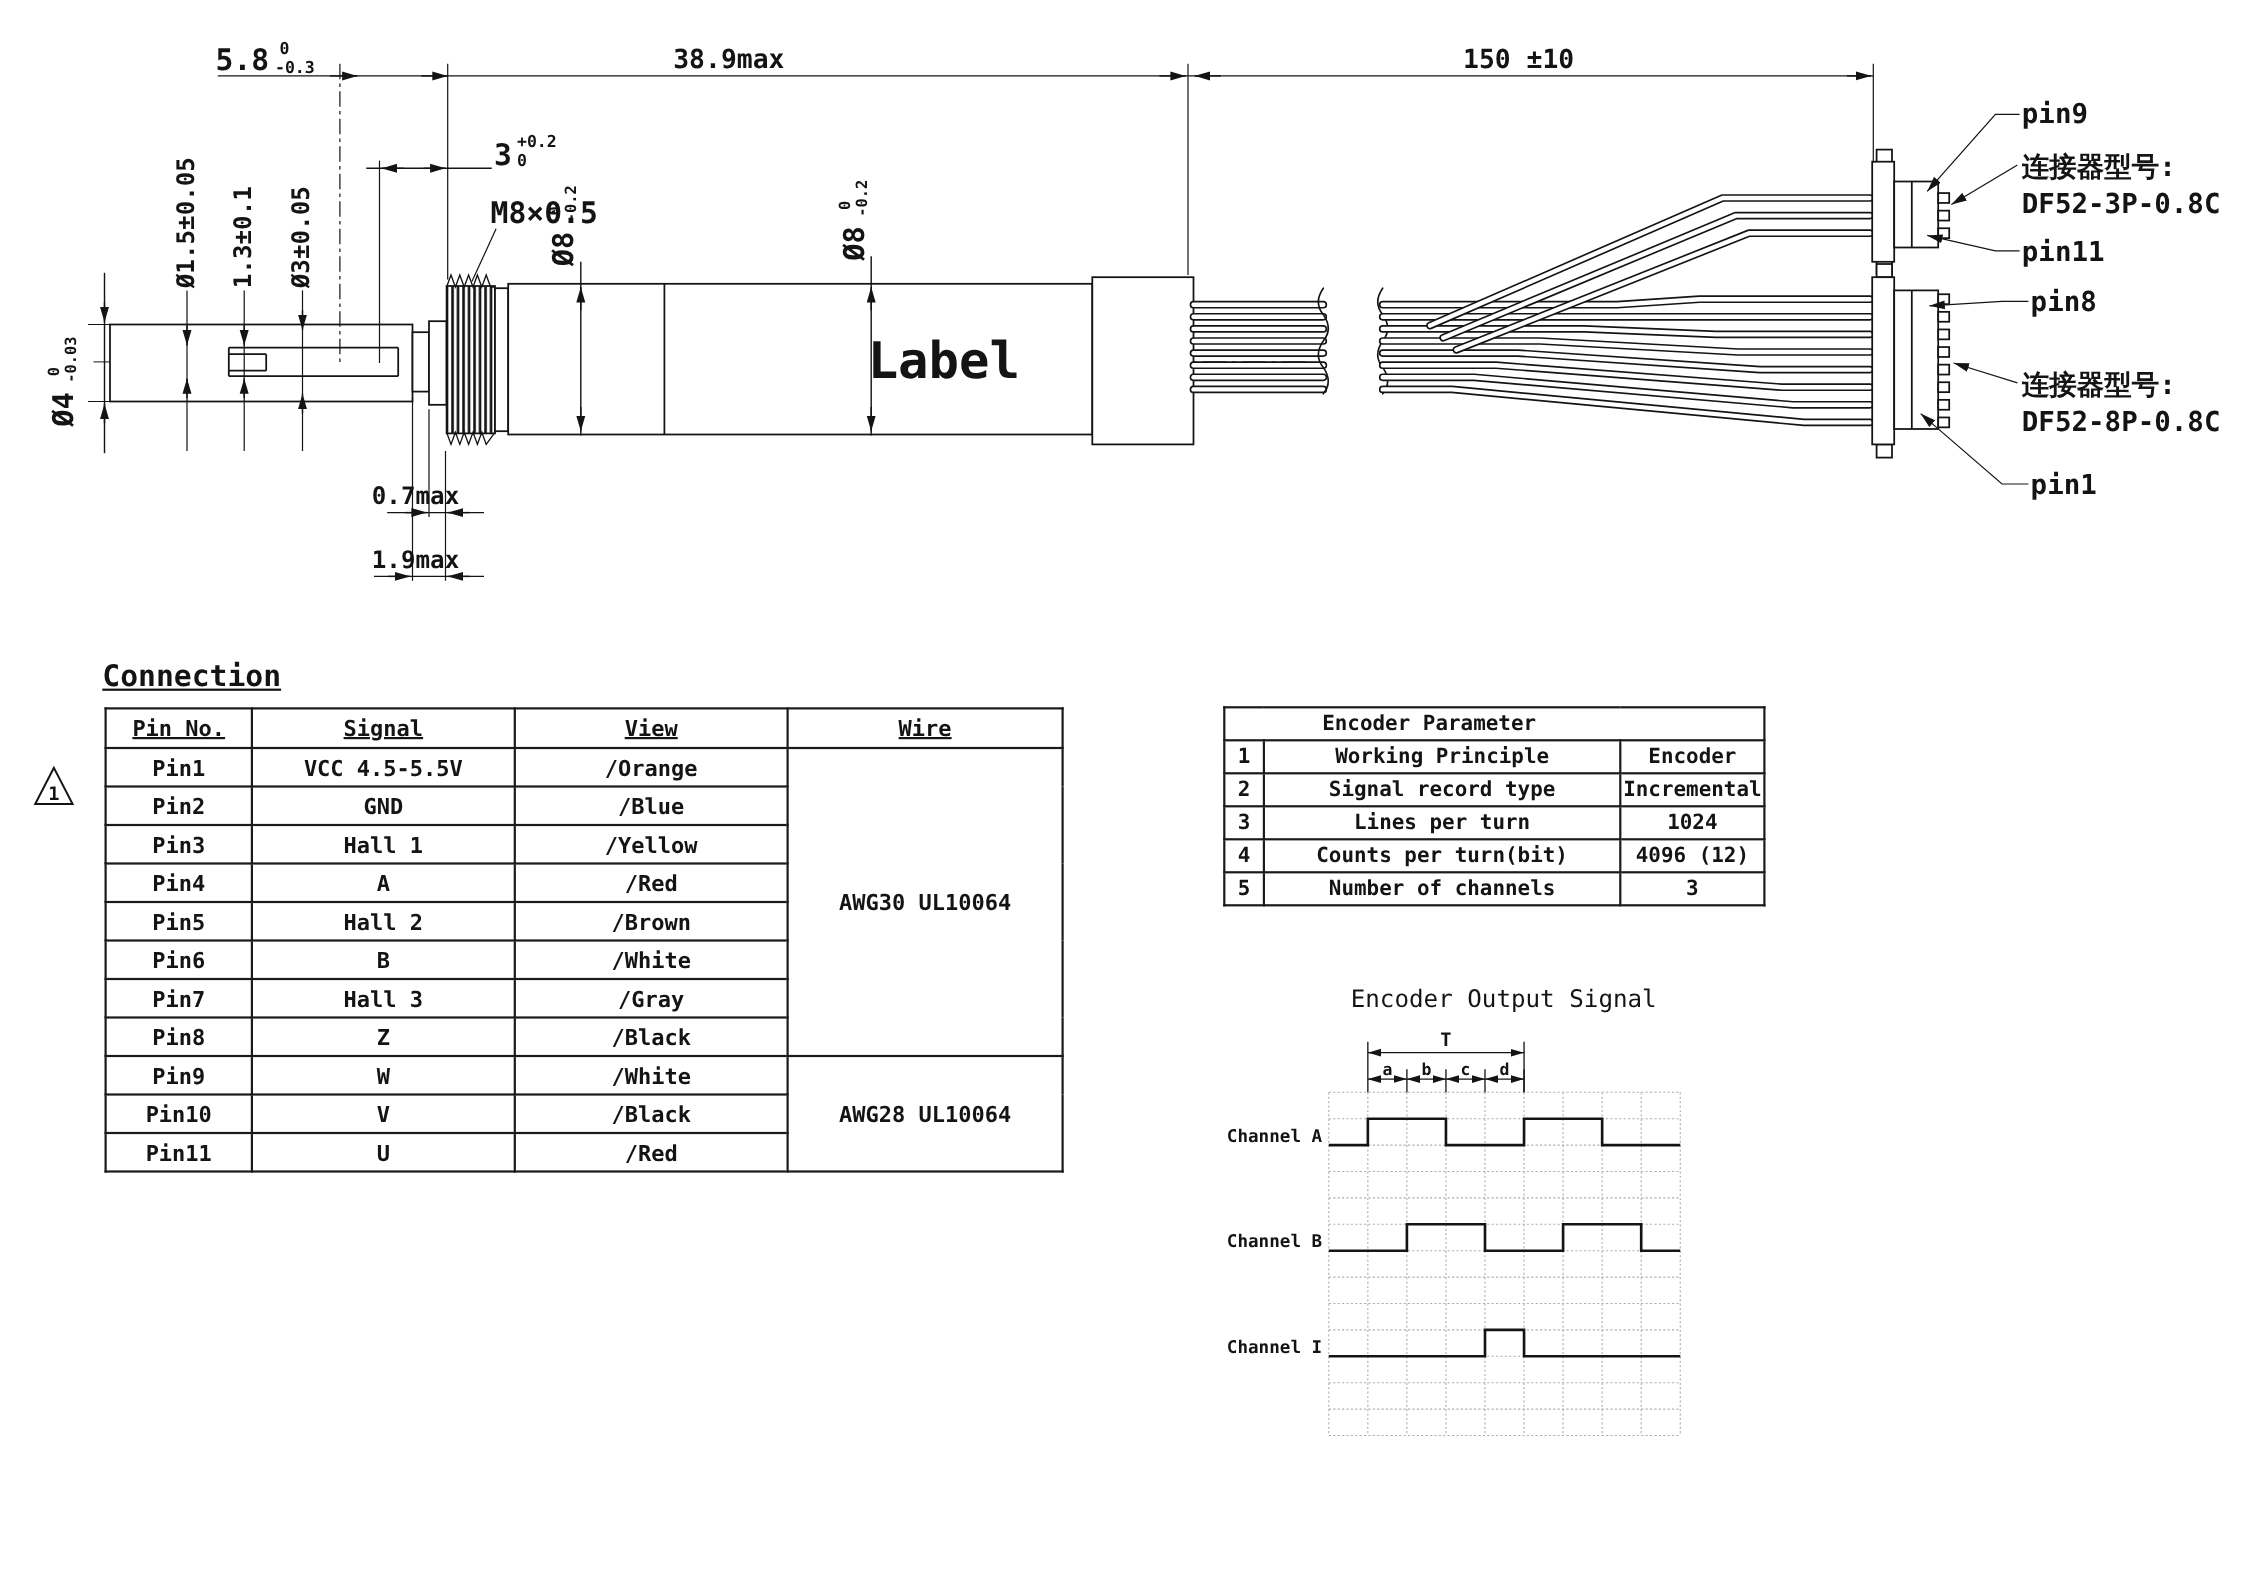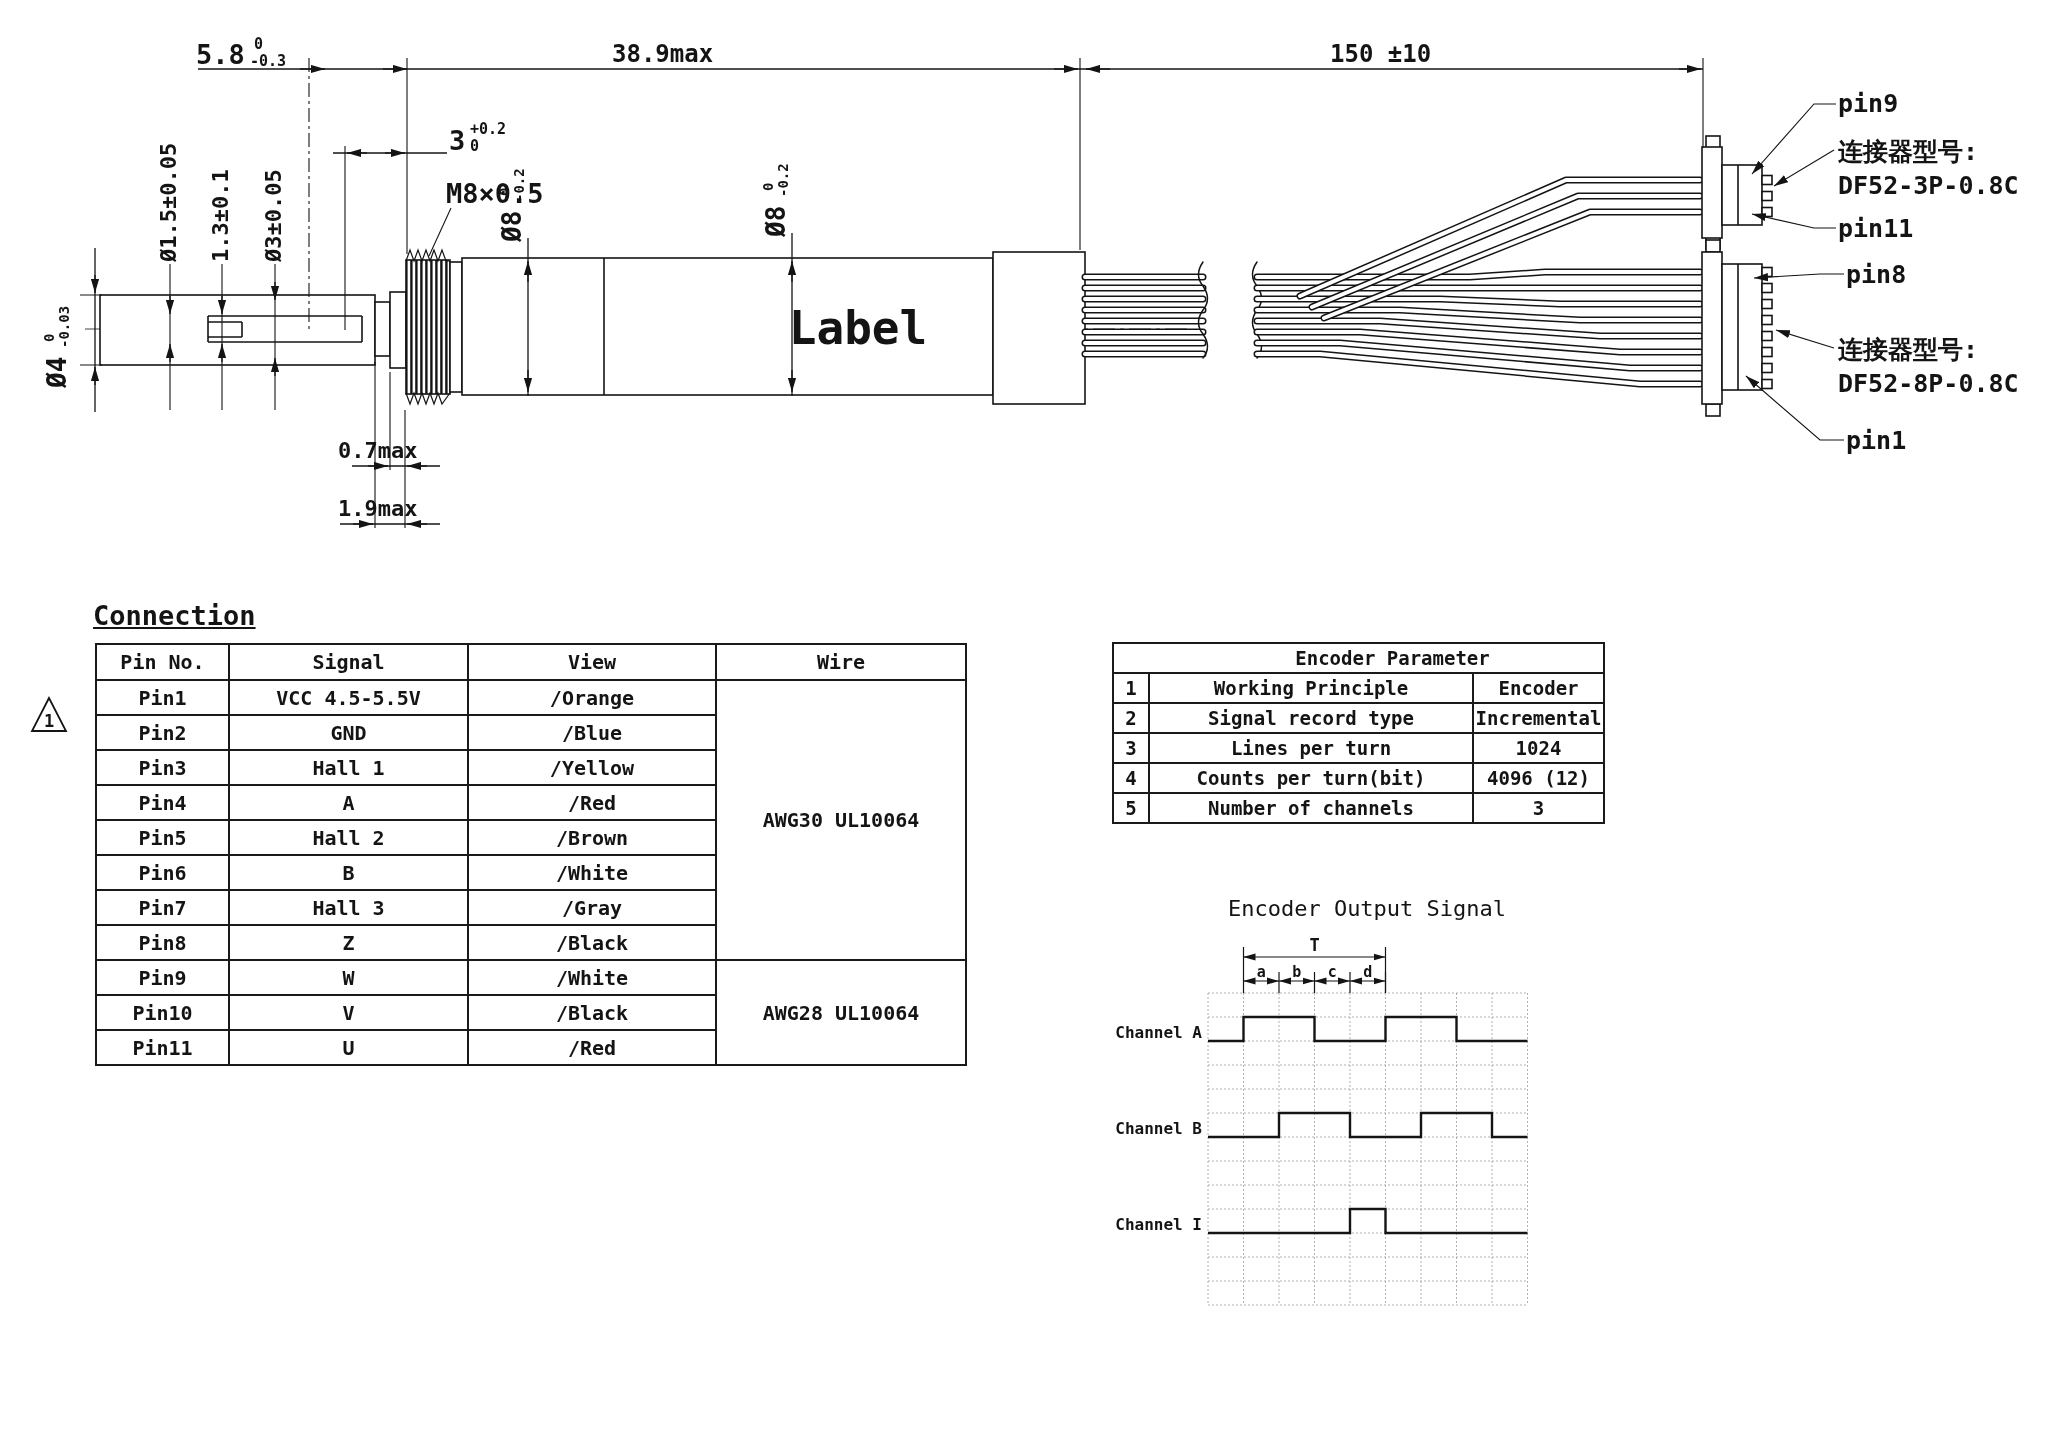--- a/index.html
+++ b/index.html
@@ -6,24 +6,24 @@
   body{width:2048px;height:1438px;background:#fff;position:relative;overflow:hidden;
        font-family:"DejaVu Sans Mono",monospace;color:#141414;}
   svg text{font-family:"DejaVu Sans Mono",monospace;font-weight:700;fill:#141414;}
   #main-drawing{position:absolute;left:0;top:0;}
   .abs{position:absolute;}
   #conn-title{left:93px;top:600px;font-size:27px;font-weight:700;text-decoration:underline;}
   table{border-collapse:collapse;table-layout:fixed;}
   td,th{border:2px solid #1a1a1a;text-align:center;vertical-align:middle;
         font-weight:700;padding:0;overflow:hidden;white-space:nowrap;}
   #conn-table{left:95px;top:643px;width:870px;font-size:20px;}
-  #conn-table th{height:34px;} #conn-table td{height:33px;}
+  #conn-table th{height:34px;text-decoration:underline;} #conn-table td{height:33px;}
   #param-table{left:1112px;top:642px;width:491px;font-size:19px;}
   #param-table td,#param-table th{height:28px;}
-  #param-table th{text-align:center;padding-left:68px;font-weight:700;}
+  #param-table th{text-align:left;padding-left:88px;font-weight:700;}
   #sig-title{left:1167px;top:896px;width:400px;text-align:center;font-size:22px;font-weight:400;}
   #timing-wrap{left:1100px;top:938px;}
   #notes{left:1092px;top:1338px;font-size:21px;font-weight:700;line-height:25px;}
 </style>
 </head>
 <body>
 
 <svg id="main-drawing" width="2048" height="560" viewBox="0 0 2048 560">
   <defs>
     <marker id="ar" viewBox="0 0 12 7" refX="12" refY="3.5" markerWidth="14" markerHeight="9" markerUnits="userSpaceOnUse" orient="auto-start-reverse">

